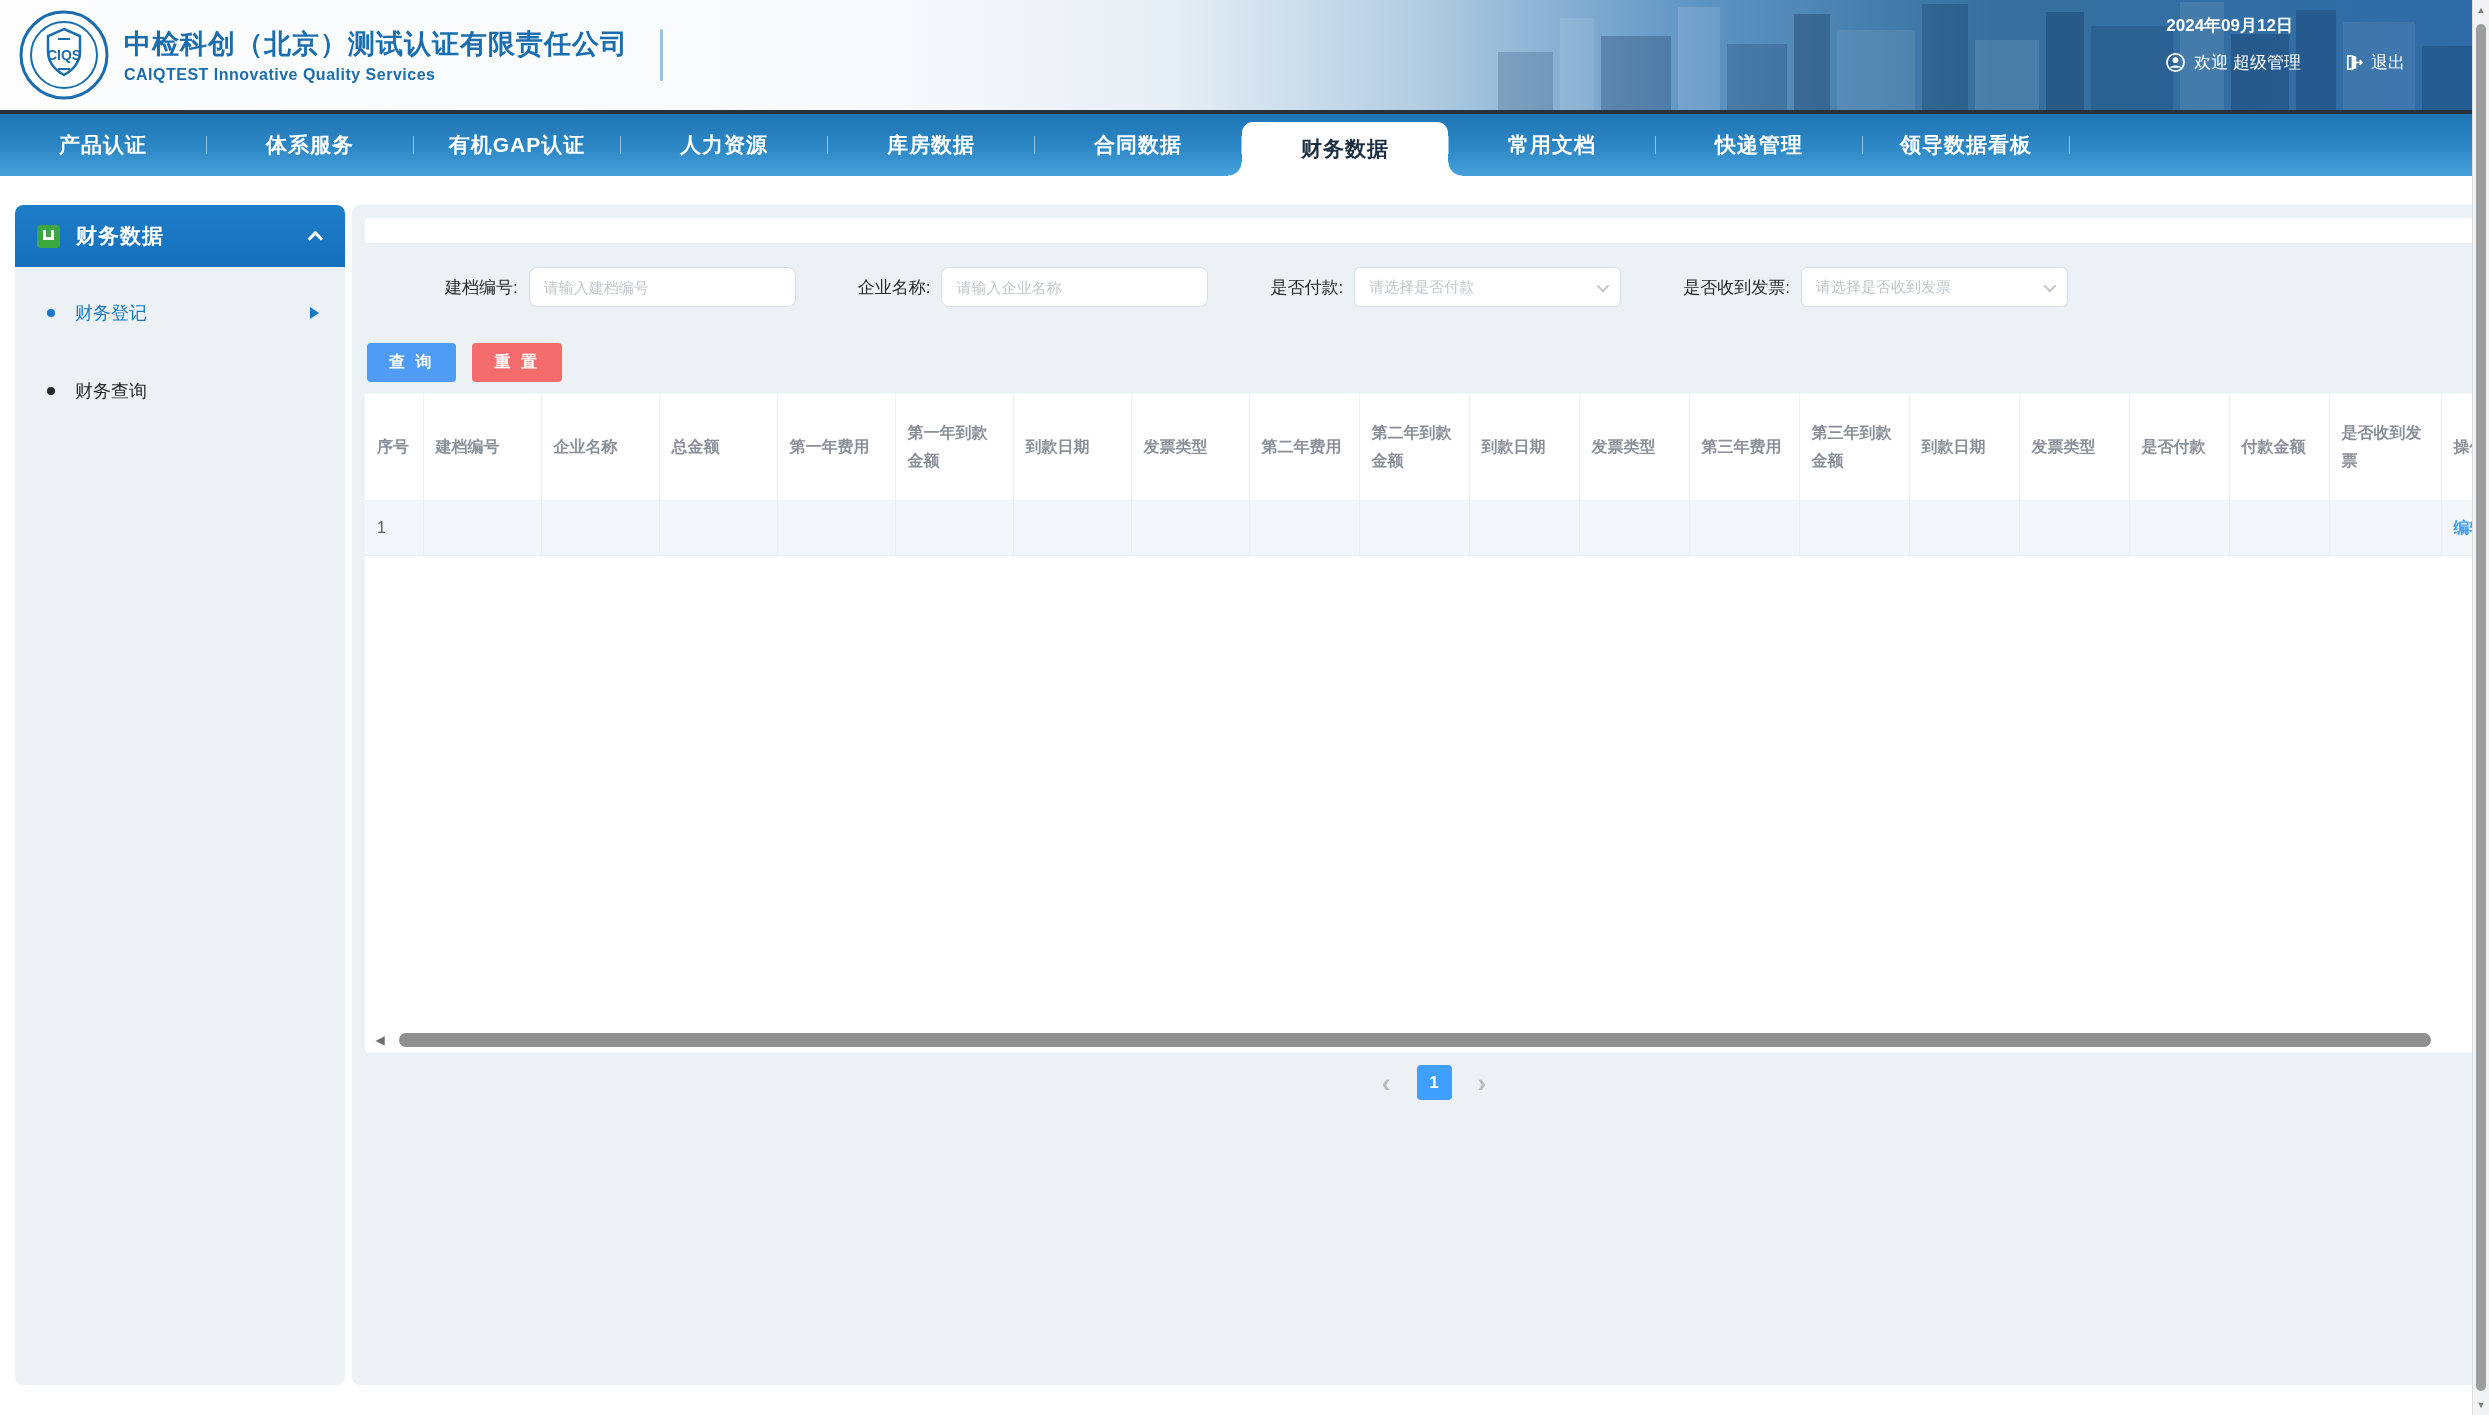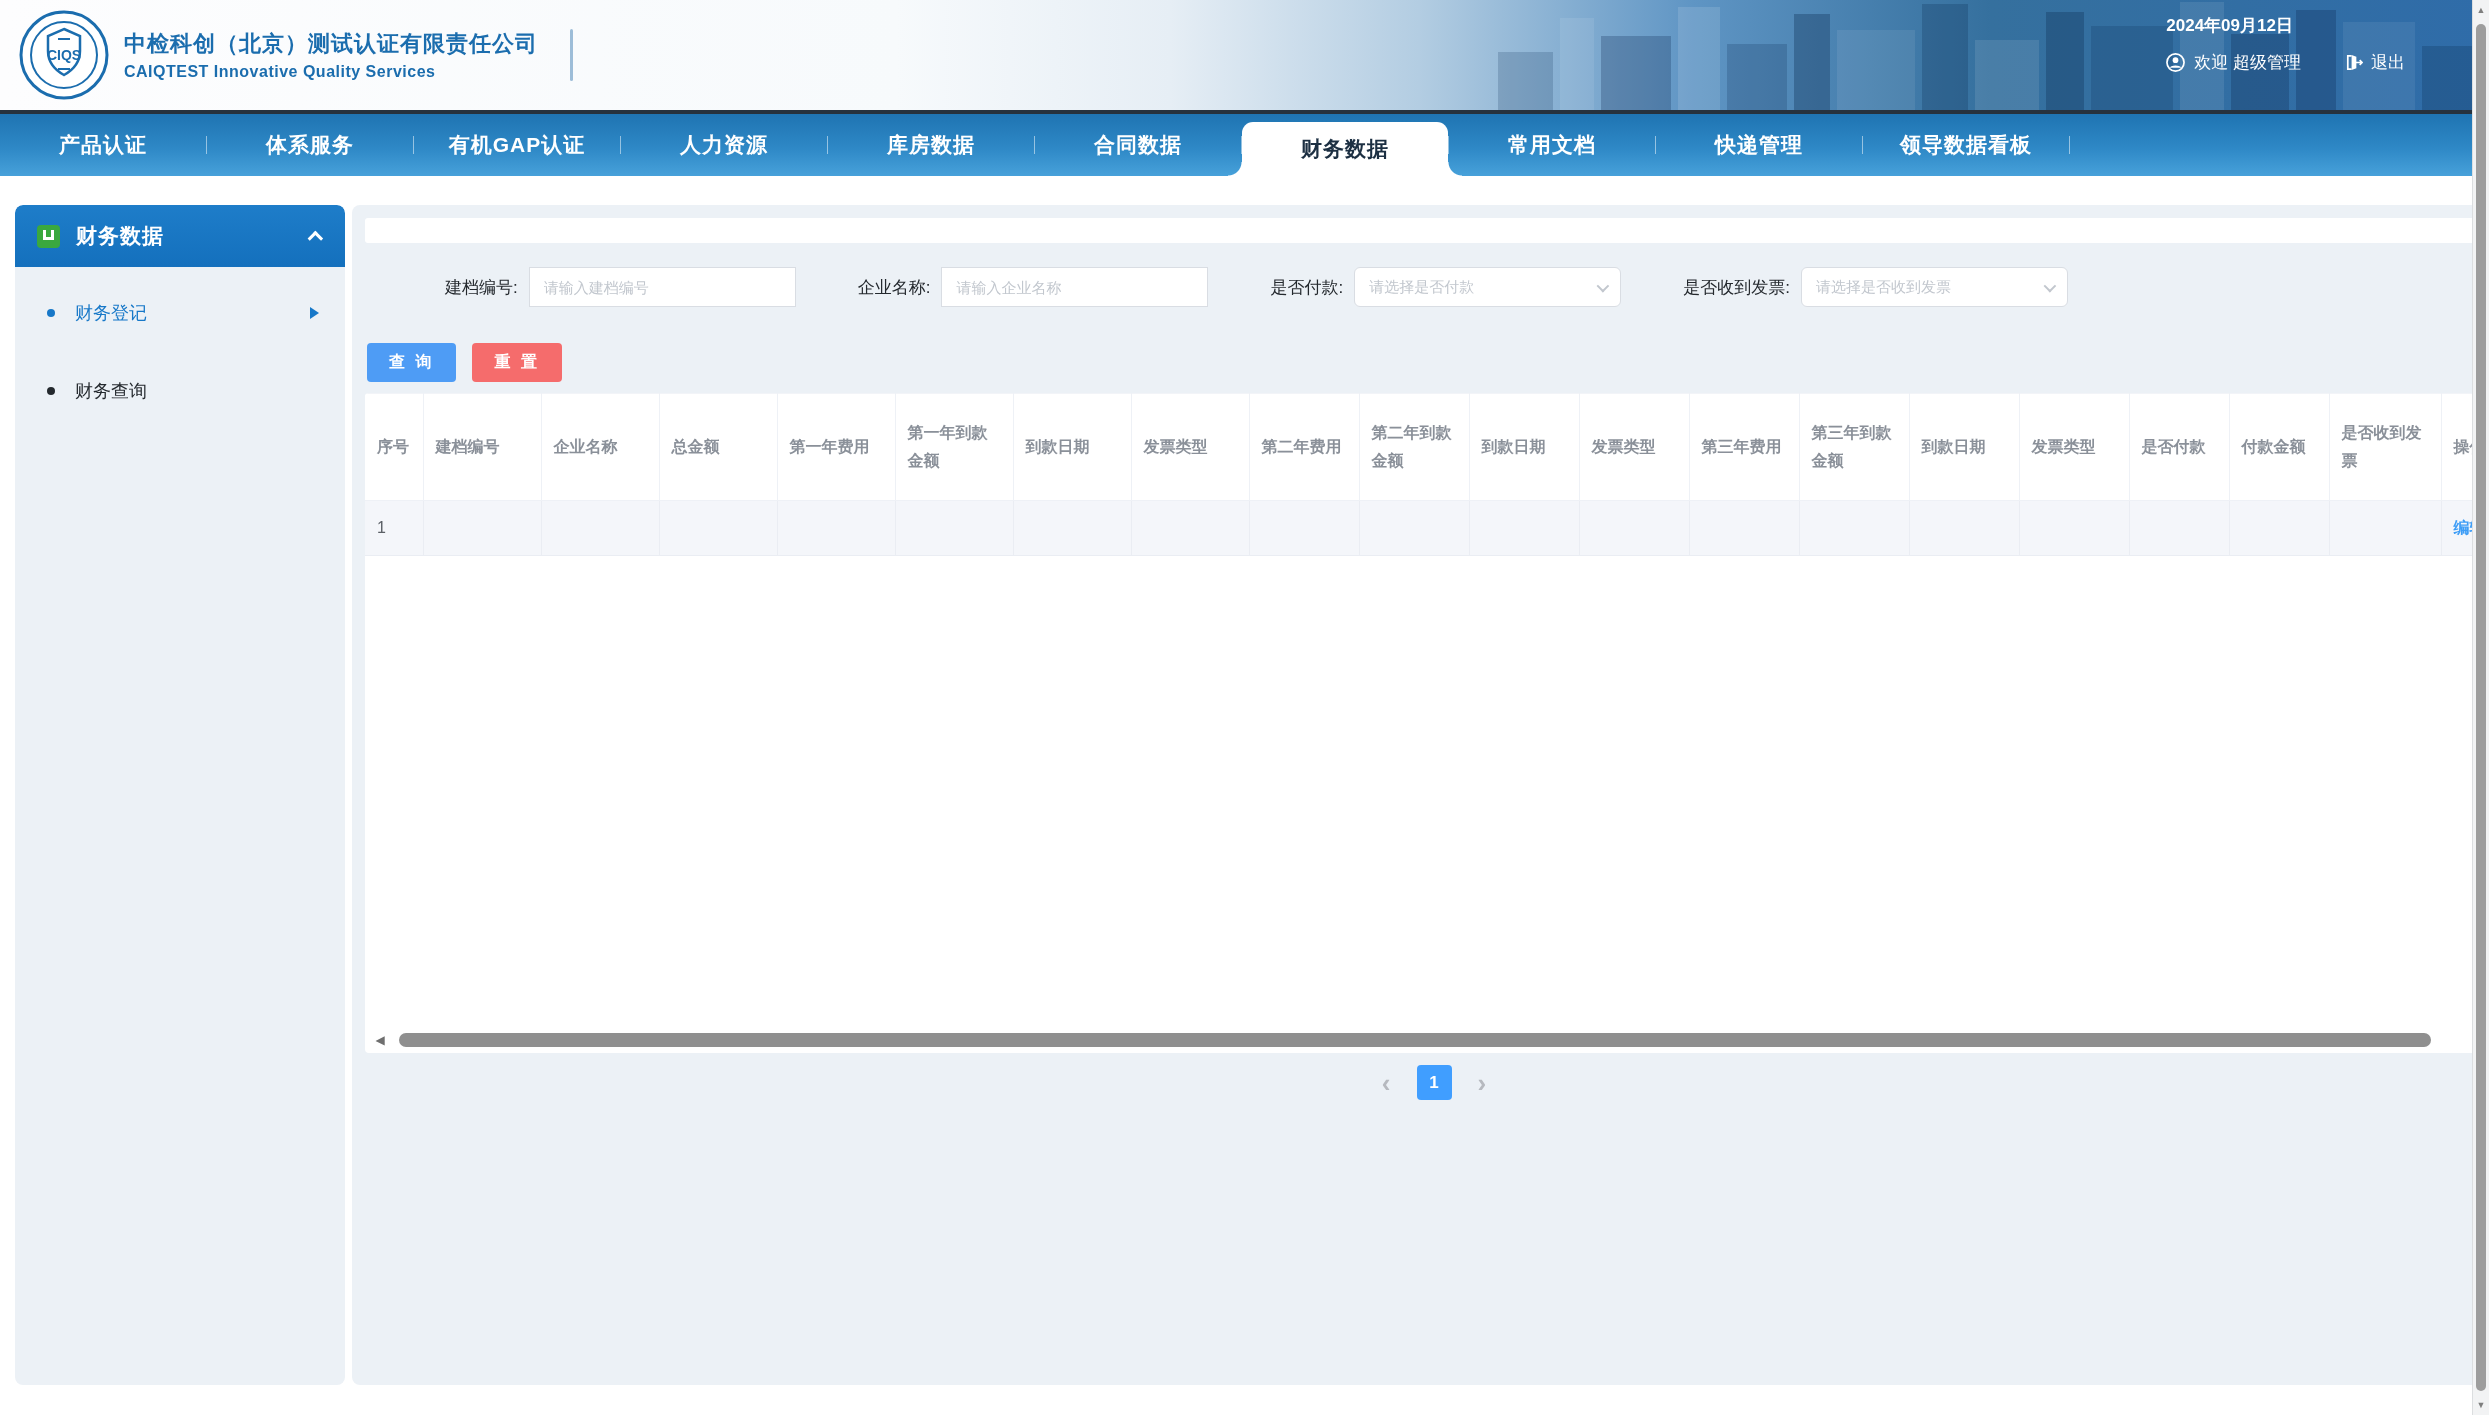--- a/index.html
+++ b/index.html
@@ -11,21 +11,21 @@
   .header {
     position:relative; height:110px; width:100%;
     background:linear-gradient(90deg,#fdfdfe 0%,#f7fafc 36%,#e6eef5 47%,#b3cde2 57%,#5f95c4 68%,#35709e 80%,#2f6ca9 100%);
     display:flex; align-items:center; overflow:hidden;
   }
   .skyline { position:absolute; right:17px; top:0; width:1150px; height:110px; display:flex; align-items:flex-end; gap:7px; justify-content:flex-end; }
   .skyline div { flex:none; }
   .header-left { position:relative; z-index:2; display:flex; align-items:center; padding-left:18px; }
   .logo-svg { width:92px; height:92px; flex:none; }
   .company { margin-left:14px; color:#1b6dae; }
-  .company-cn { font-size:22px; font-weight:bold; letter-spacing:1px; }
+  .company-cn { font-size:27px; font-weight:bold; letter-spacing:1px; }
   .company-en { font-size:16px; font-weight:bold; margin-top:4px; letter-spacing:.5px; }
   .header-divider { width:3px; height:52px; background:#9dbdd8; margin:0 28px 0 32px; border-radius:2px; }
   .platform-title { font-size:36px; font-weight:bold; color:#1a66a8; letter-spacing:2px; white-space:nowrap; }
   .header-right { position:absolute; right:84px; top:14px; z-index:3; color:#fff; }
   .header-date { font-size:17px; font-weight:bold; margin-bottom:14px; }
   .header-user-row { display:flex; align-items:center; gap:9px; font-size:17px; }
   .icon-svg { width:19px; height:19px; display:inline-block; vertical-align:middle; }
   .logout { display:flex; align-items:center; gap:8px; margin-left:34px; cursor:pointer; }
 
   
@@ -64,21 +64,21 @@
   .caret-right { width:0; height:0; border-left:9px solid #1778c8; border-top:6px solid transparent; border-bottom:6px solid transparent; }
 
   
   .main { flex:1; background:#ecf1f6; border-radius:8px; margin-left:7px; padding:13px 9px 0 13px; position:relative; }
   .toolbar-strip { height:25px; background:#fff; border-radius:3px; }
 
   
   .filters { display:flex; align-items:center; margin:24px 0 0 80px; gap:62px; }
   .field { display:flex; align-items:center; }
   .field-label { font-size:17px; color:#24292e; margin-right:11px; white-space:nowrap; }
-  .text-input { width:267px; height:40px; background:#fff; border:1px solid #d9dde3; border-radius:0; padding:0 14px; font-size:15px; color:#333; font-family:inherit; }
+  .text-input { width:267px; height:40px; background:#fff; border:1px solid #d9dde3; border-radius:8px; padding:0 14px; font-size:15px; color:#333; font-family:inherit; }
   .text-input::placeholder { color:#c2c7ce; }
   .select-box { width:267px; height:40px; background:#fff; border:1px solid #d9dde3; border-radius:6px; padding:0 14px; display:flex; align-items:center; cursor:pointer;gap:44px; }
   .select-placeholder { flex:1; font-size:15px; color:#c2c7ce; }
   .chevron-down { width:9px; height:9px; border-right:2px solid #c2c7ce; border-bottom:2px solid #c2c7ce; transform:rotate(45deg) translateY(-2px); }
 
   
   .btn-row { display:flex; gap:16px; margin:36px 0 0 2px; }
   .btn { height:39px; border:none; border-radius:4px; color:#fff; font-size:16px; font-weight:bold; letter-spacing:3px; padding:0 22px; cursor:pointer; font-family:inherit; }
   .btn-search { background:#4e9cf5; }
   .btn-reset { background:#f56c6c; }

